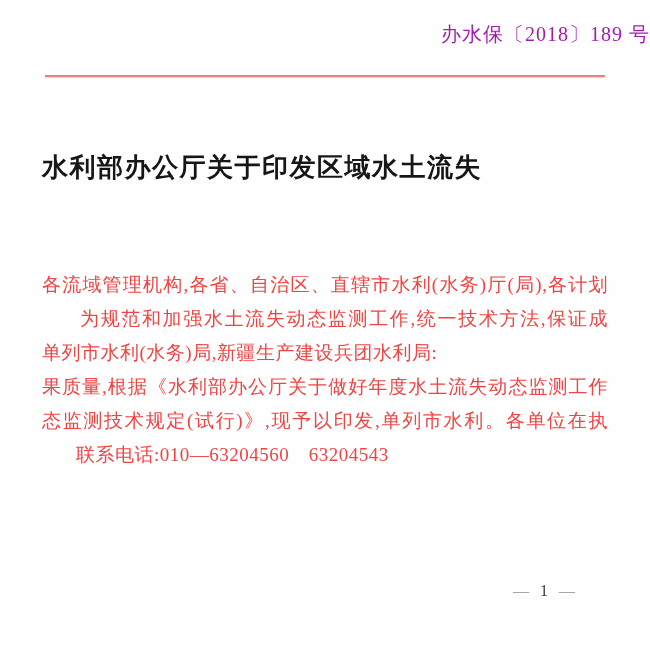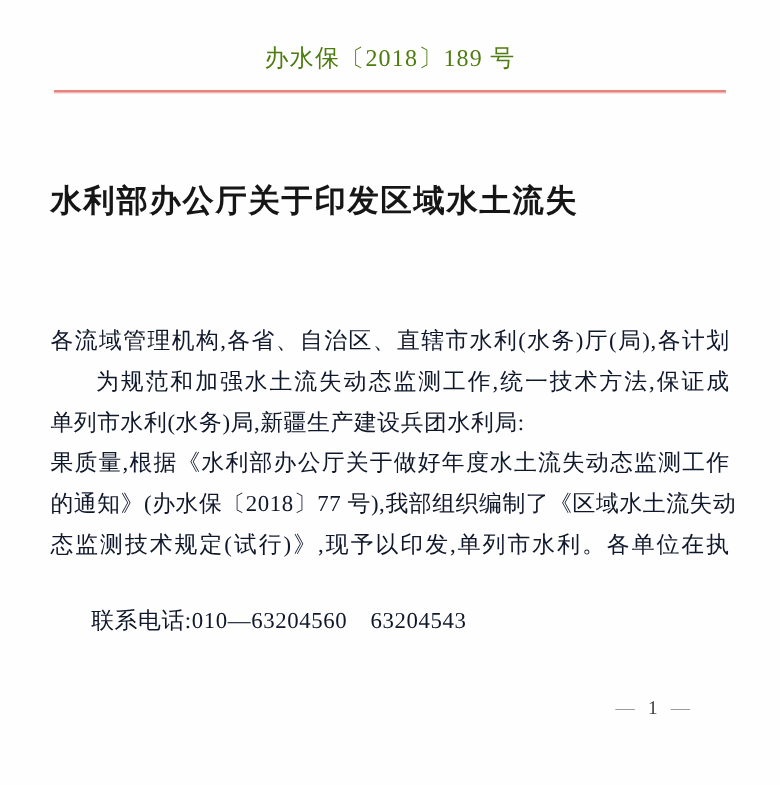--- a/index.html
+++ b/index.html
@@ -10,27 +10,27 @@
   .page {
     position: relative;
     width: 650px;
     height: 654px;
     background: #fefefe;
     overflow: hidden;
     font-family: "Liberation Serif", "DejaVu Serif", serif;
   }
   .doc-number {
     position: absolute;
-    top: 36px;
+    top: 21px;
     left: 0;
     width: 100%;
-    text-align: center;
+    text-align: right;
     font-size: 20px;
     line-height: 26px;
-    color: #4d7c0f;
+    color: #a21caf;
     letter-spacing: 1px;
   }
   .red-line {
     position: absolute;
     top: 75px;
     left: 45px;
     width: 560px;
     height: 2px;
     background: #e8837d;
     box-shadow: 0 1px 0 rgba(232,131,125,0.35);
@@ -47,38 +47,37 @@
     text-align: left;
     line-height: 47px;
     letter-spacing: 1.5px;
   }
   .body-text {
     position: absolute;
     top: 268px;
     left: 42px;
     width: 566px;
     font-size: 19px;
-    color: #0f172a;
+    color: #ef4444;
     line-height: 34px;
   }
   .line {
     height: 34px;
     white-space: nowrap;
     letter-spacing: 0.5px;
   }
   .just {
     text-align: justify;
     text-align-last: justify;
   }
   .indent {
     text-indent: 38px;
   }
   .contact {
     padding-left: 34px;
-    margin-top: 29px;
   }
   .footer {
     position: absolute;
     top: 582px;
     left: 513px;
     font-size: 16px;
     line-height: 18px;
     color: #979797;
     white-space: nowrap;
   }
@@ -98,21 +97,20 @@
 
   <h1 class="title">
     <div class="title-line">水利部办公厅关于印发区域水土流失</div>
   </h1>
 
   <div class="body-text">
     <div class="line just">各流域管理机构,各省、自治区、直辖市水利(水务)厅(局),各计划</div>
     <div class="line just indent">为规范和加强水土流失动态监测工作,统一技术方法,保证成</div>
     <div class="line">单列市水利(水务)局,新疆生产建设兵团水利局:</div>
     <div class="line just">果质量,根据《水利部办公厅关于做好年度水土流失动态监测工作</div>
-    <div class="line just">的通知》(办水保〔2018〕77 号),我部组织编制了《区域水土流失动</div>
     <div class="line just">态监测技术规定(试行)》,现予以印发,单列市水利。各单位在执</div>
     <div class="line contact">联系电话:010—63204560　63204543</div>
   </div>
 
   <div class="footer">
     <span class="dash">—</span><span class="num">1</span><span class="dash">—</span>
   </div>
 
 </div>
 

